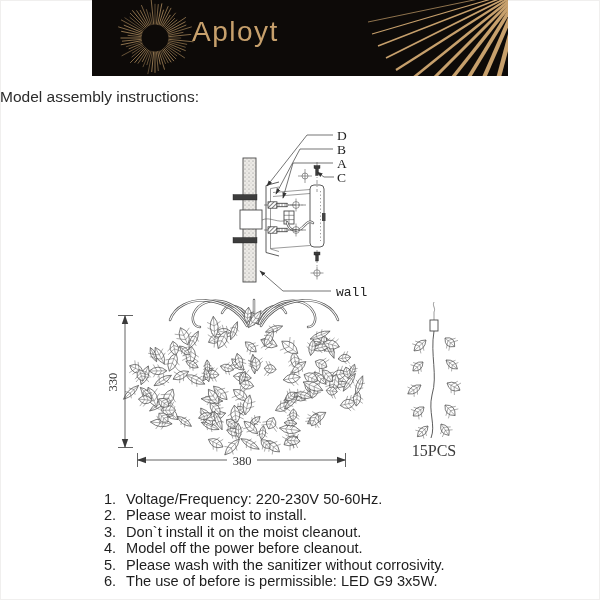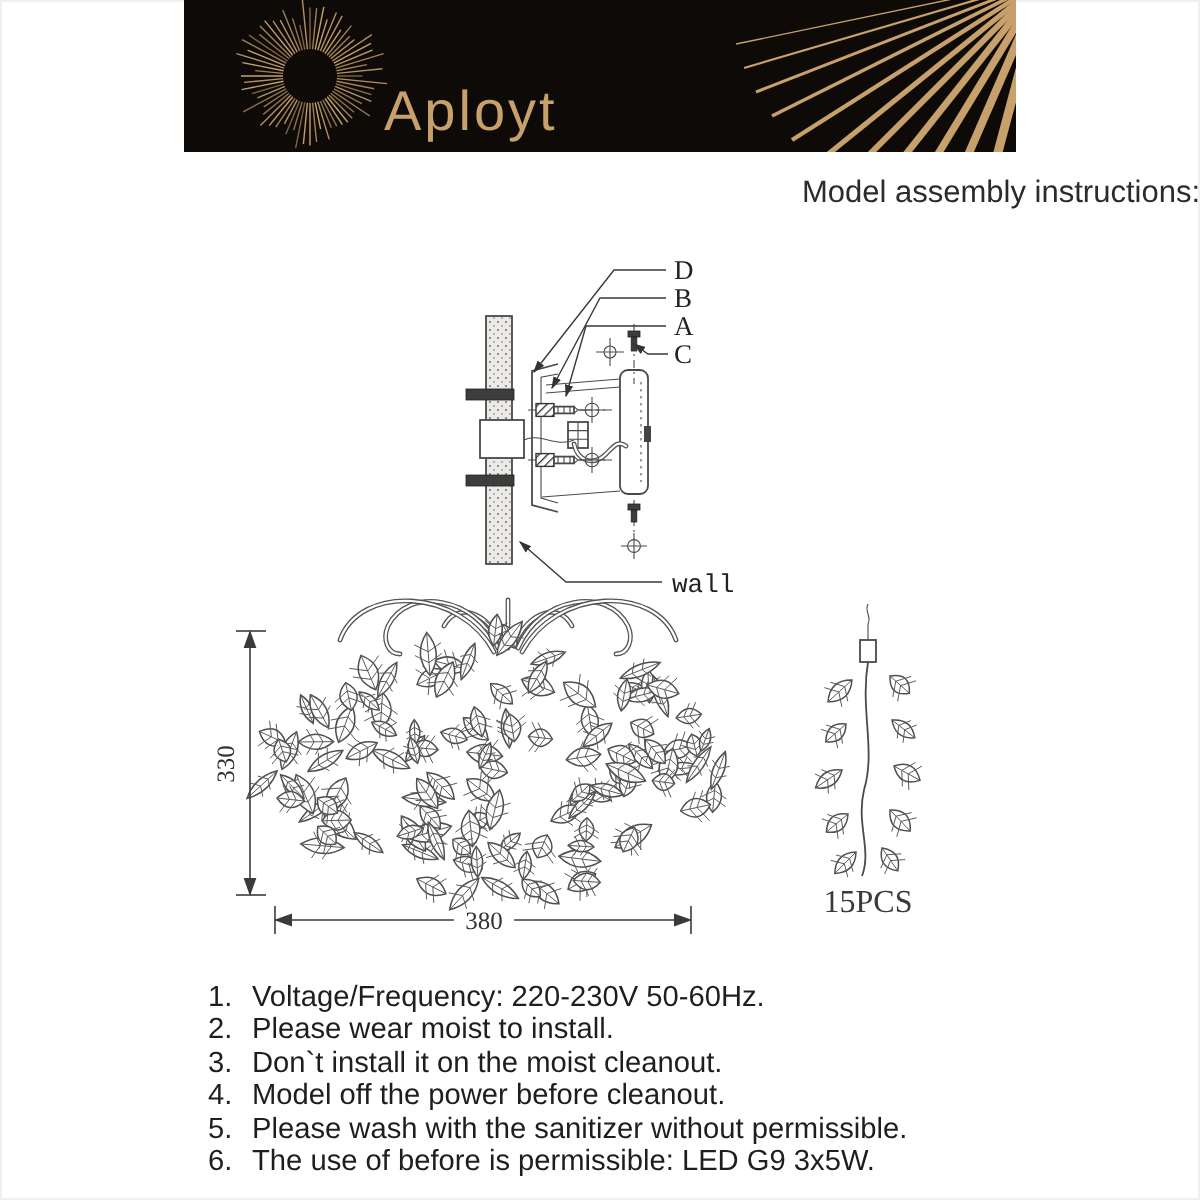--- a/index.html
+++ b/index.html
@@ -2,23 +2,23 @@
 <html><head>
 <meta charset="utf-8">
 <style>
   html,body{margin:0;padding:0;background:#fff;}
   .page{position:relative;width:600px;height:600px;background:#ffffff;overflow:hidden;
         font-family:"Liberation Sans",sans-serif;box-shadow:inset 0 0 0 1px #f0efee;}
   
   .brand-bar{position:absolute;left:92px;top:0;width:416px;height:76px;background:#0d0a08;}
   .bar-art{position:absolute;left:0;top:0;width:416px;height:76px;display:block;}
   .brand{position:absolute;left:100px;top:15px;font-size:28px;line-height:34px;
-         letter-spacing:1.5px;color:#c7a06c;font-weight:400;margin-top:24px;}
+         letter-spacing:1.5px;color:#c7a06c;font-weight:400;}
   
-  .title-block{position:absolute;top:86px;left:0;width:100%;text-align:right;
+  .title-block{position:absolute;top:86px;left:0;width:100%;text-align:left;
                font-size:15.5px;line-height:21px;color:#2b2b2b;}
   
   .art{position:absolute;left:0;top:0;width:600px;height:600px;}
   .ln{stroke:#4a4a4a;stroke-width:0.9;fill:none;}
   .lnthin{stroke:#4a4a4a;stroke-width:0.55;fill:none;}
   .dash{stroke:#4a4a4a;stroke-width:0.6;fill:none;stroke-dasharray:7 2 1.5 2;}
   .dash2{stroke:#4a4a4a;stroke-width:0.55;fill:none;stroke-dasharray:4 2 1 2;}
   .fillw{fill:#ffffff;stroke:#4a4a4a;stroke-width:0.9;}
   .dark{fill:#3d3d3d;stroke:#222;stroke-width:0.4;}
   .leader{stroke:#3a3a3a;stroke-width:0.7;fill:none;marker-end:url(#arw);}
@@ -551,20 +551,20 @@
     <li class="row">
         <span class="num">3.</span>
         <span class="txt">Don`t install it on the moist cleanout.</span>
       </li>
     <li class="row">
         <span class="num">4.</span>
         <span class="txt">Model off the power before cleanout.</span>
       </li>
     <li class="row">
         <span class="num">5.</span>
-        <span class="txt">Please wash with the sanitizer without permissible.</span>
+        <span class="txt">Please wash with the sanitizer without corrosivity.</span>
       </li>
     <li class="row">
         <span class="num">6.</span>
         <span class="txt">The use of before is permissible: LED G9 3x5W.</span>
       </li>
   </ol>
 </div>
 
 </body></html>

